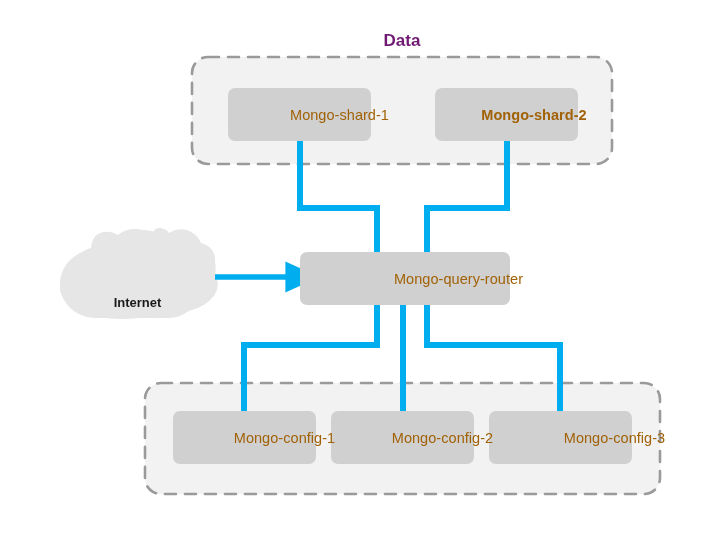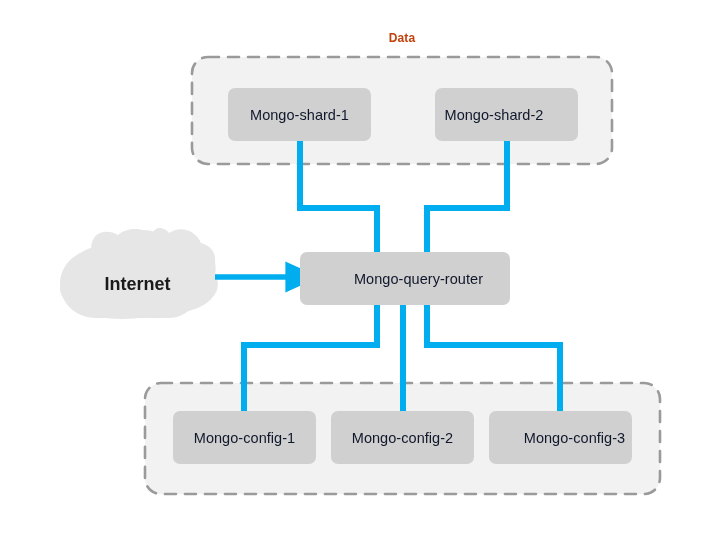--- a/index.html
+++ b/index.html
@@ -23,45 +23,47 @@
   }
   .svg-layer {
     position: absolute;
     left: 0;
     top: 0;
     width: 716px;
     height: 556px;
   }
   .group-label {
     position: absolute;
-    font-size: 12px;
+    font-size: 17px;
     font-weight: bold;
-    color: #c2410c;
+    color: #701a75;
     text-align: center;
     letter-spacing: 0.1px;
     white-space: nowrap;
   }
   .node-box {
     position: absolute;
     display: flex;
     align-items: center;
     justify-content: center;
     border-radius: 16px;
     font-size: 14.5px;
-    color: #0f172a;
+    color: #a16207;
     white-space: nowrap;
     letter-spacing: 0.05px;
+    padding-left: 40px;
   }
   .cloud-label {
     position: absolute;
-    font-size: 18px;
+    font-size: 13px;
     font-weight: bold;
     color: #1a1a1a;
     white-space: nowrap;
     text-align: center;
+    margin-top: 21px;
   }
 </style>
 </head>
 <body>
 
 <div id="diagram-root">
 
   <svg class="svg-layer" viewBox="0 0 716 556" width="716" height="556">
 
     <defs>
@@ -112,21 +114,21 @@
     <rect x="489" y="411" width="143" height="53" rx="7" ry="7" fill="#d0d0d0"></rect>
   </svg>
 
   <div class="group-label" style="left:192px; top:31px; width:420px;">Data</div>
 
 
   <div class="cloud-label" style="left:60px; top:274px; width:155px;">Internet</div>
 
   <div class="node-box" style="left:228px; top:88px; width:143px; height:53px;">Mongo-shard-1</div>
 
-  <div class="node-box" style="left:435px; top:88px; width:118px; height:53px;">Mongo-shard-2</div>
+  <div class="node-box" style="left:435px; top:88px; width:118px; height:53px;font-weight:bold;">Mongo-shard-2</div>
 
   <div class="node-box" style="left:296px; top:252px; width:245px; height:53px;">Mongo-query-router</div>
 
   <div class="node-box" style="left:173px; top:411px; width:143px; height:53px;">Mongo-config-1</div>
 
   <div class="node-box" style="left:331px; top:411px; width:143px; height:53px;text-align:center;">Mongo-config-2</div>
 
   <div class="node-box" style="left:503px; top:411px; width:143px; height:53px;">Mongo-config-3</div>
 
 </div>

